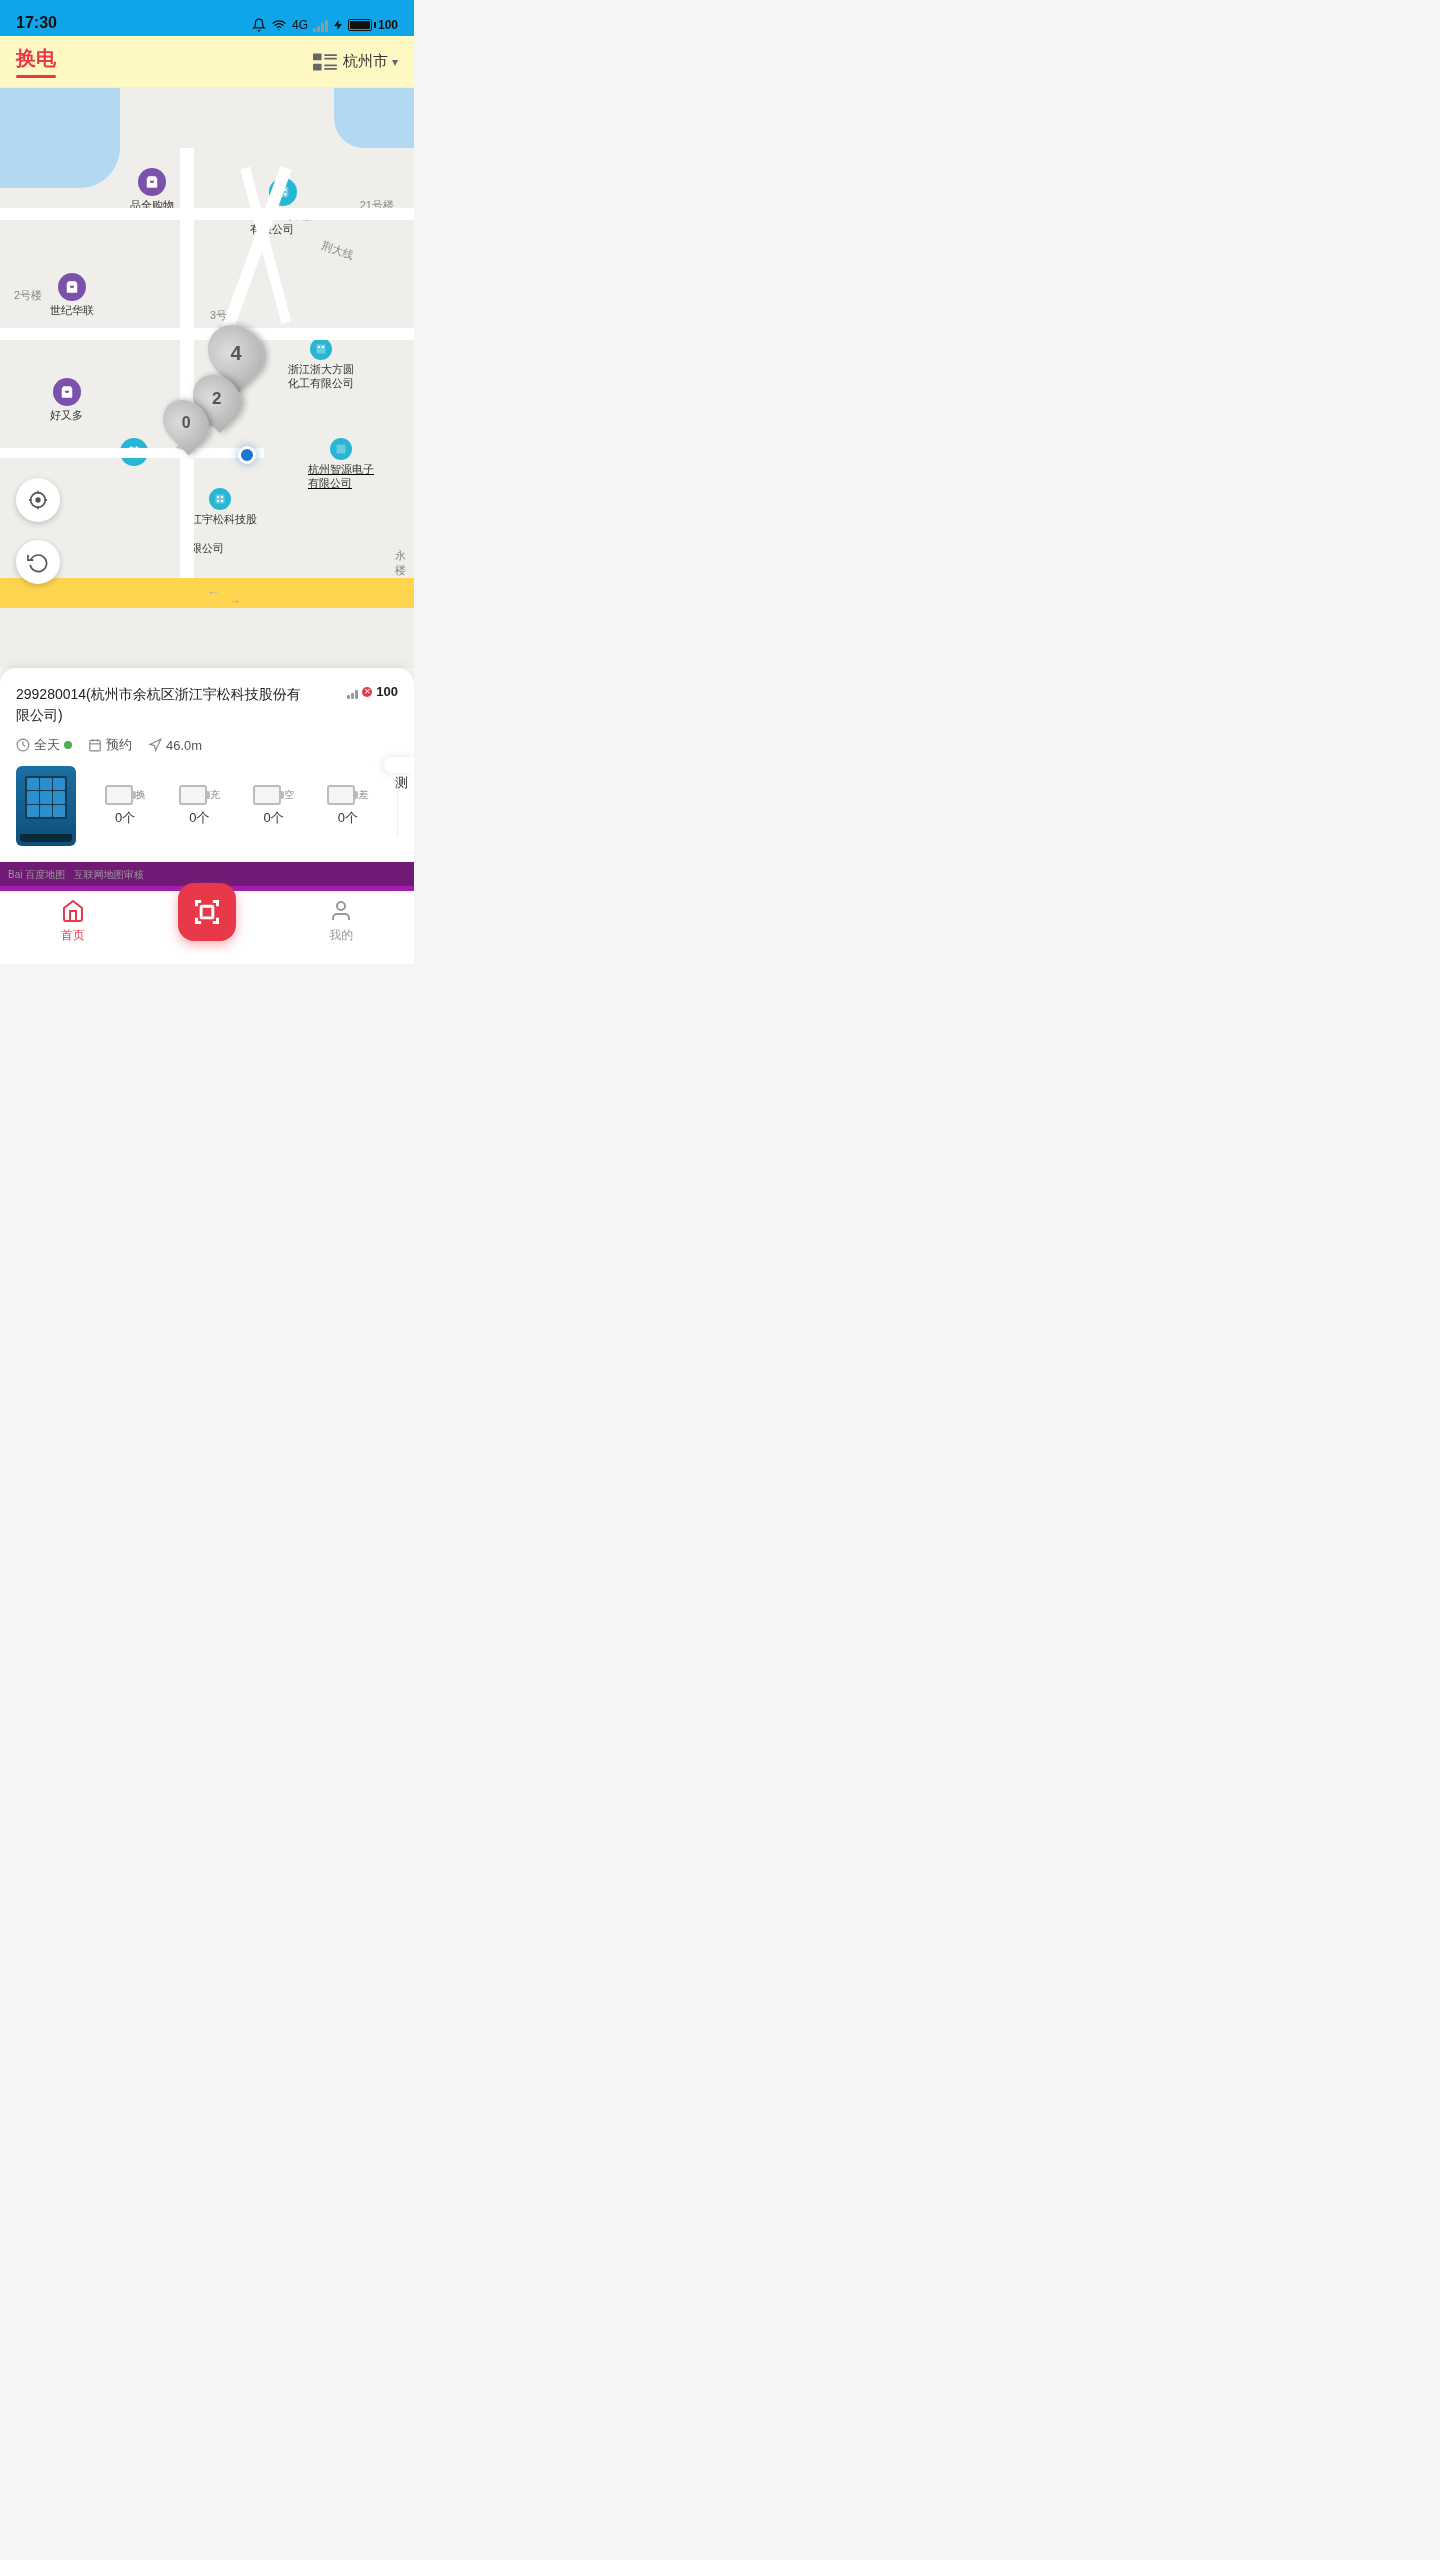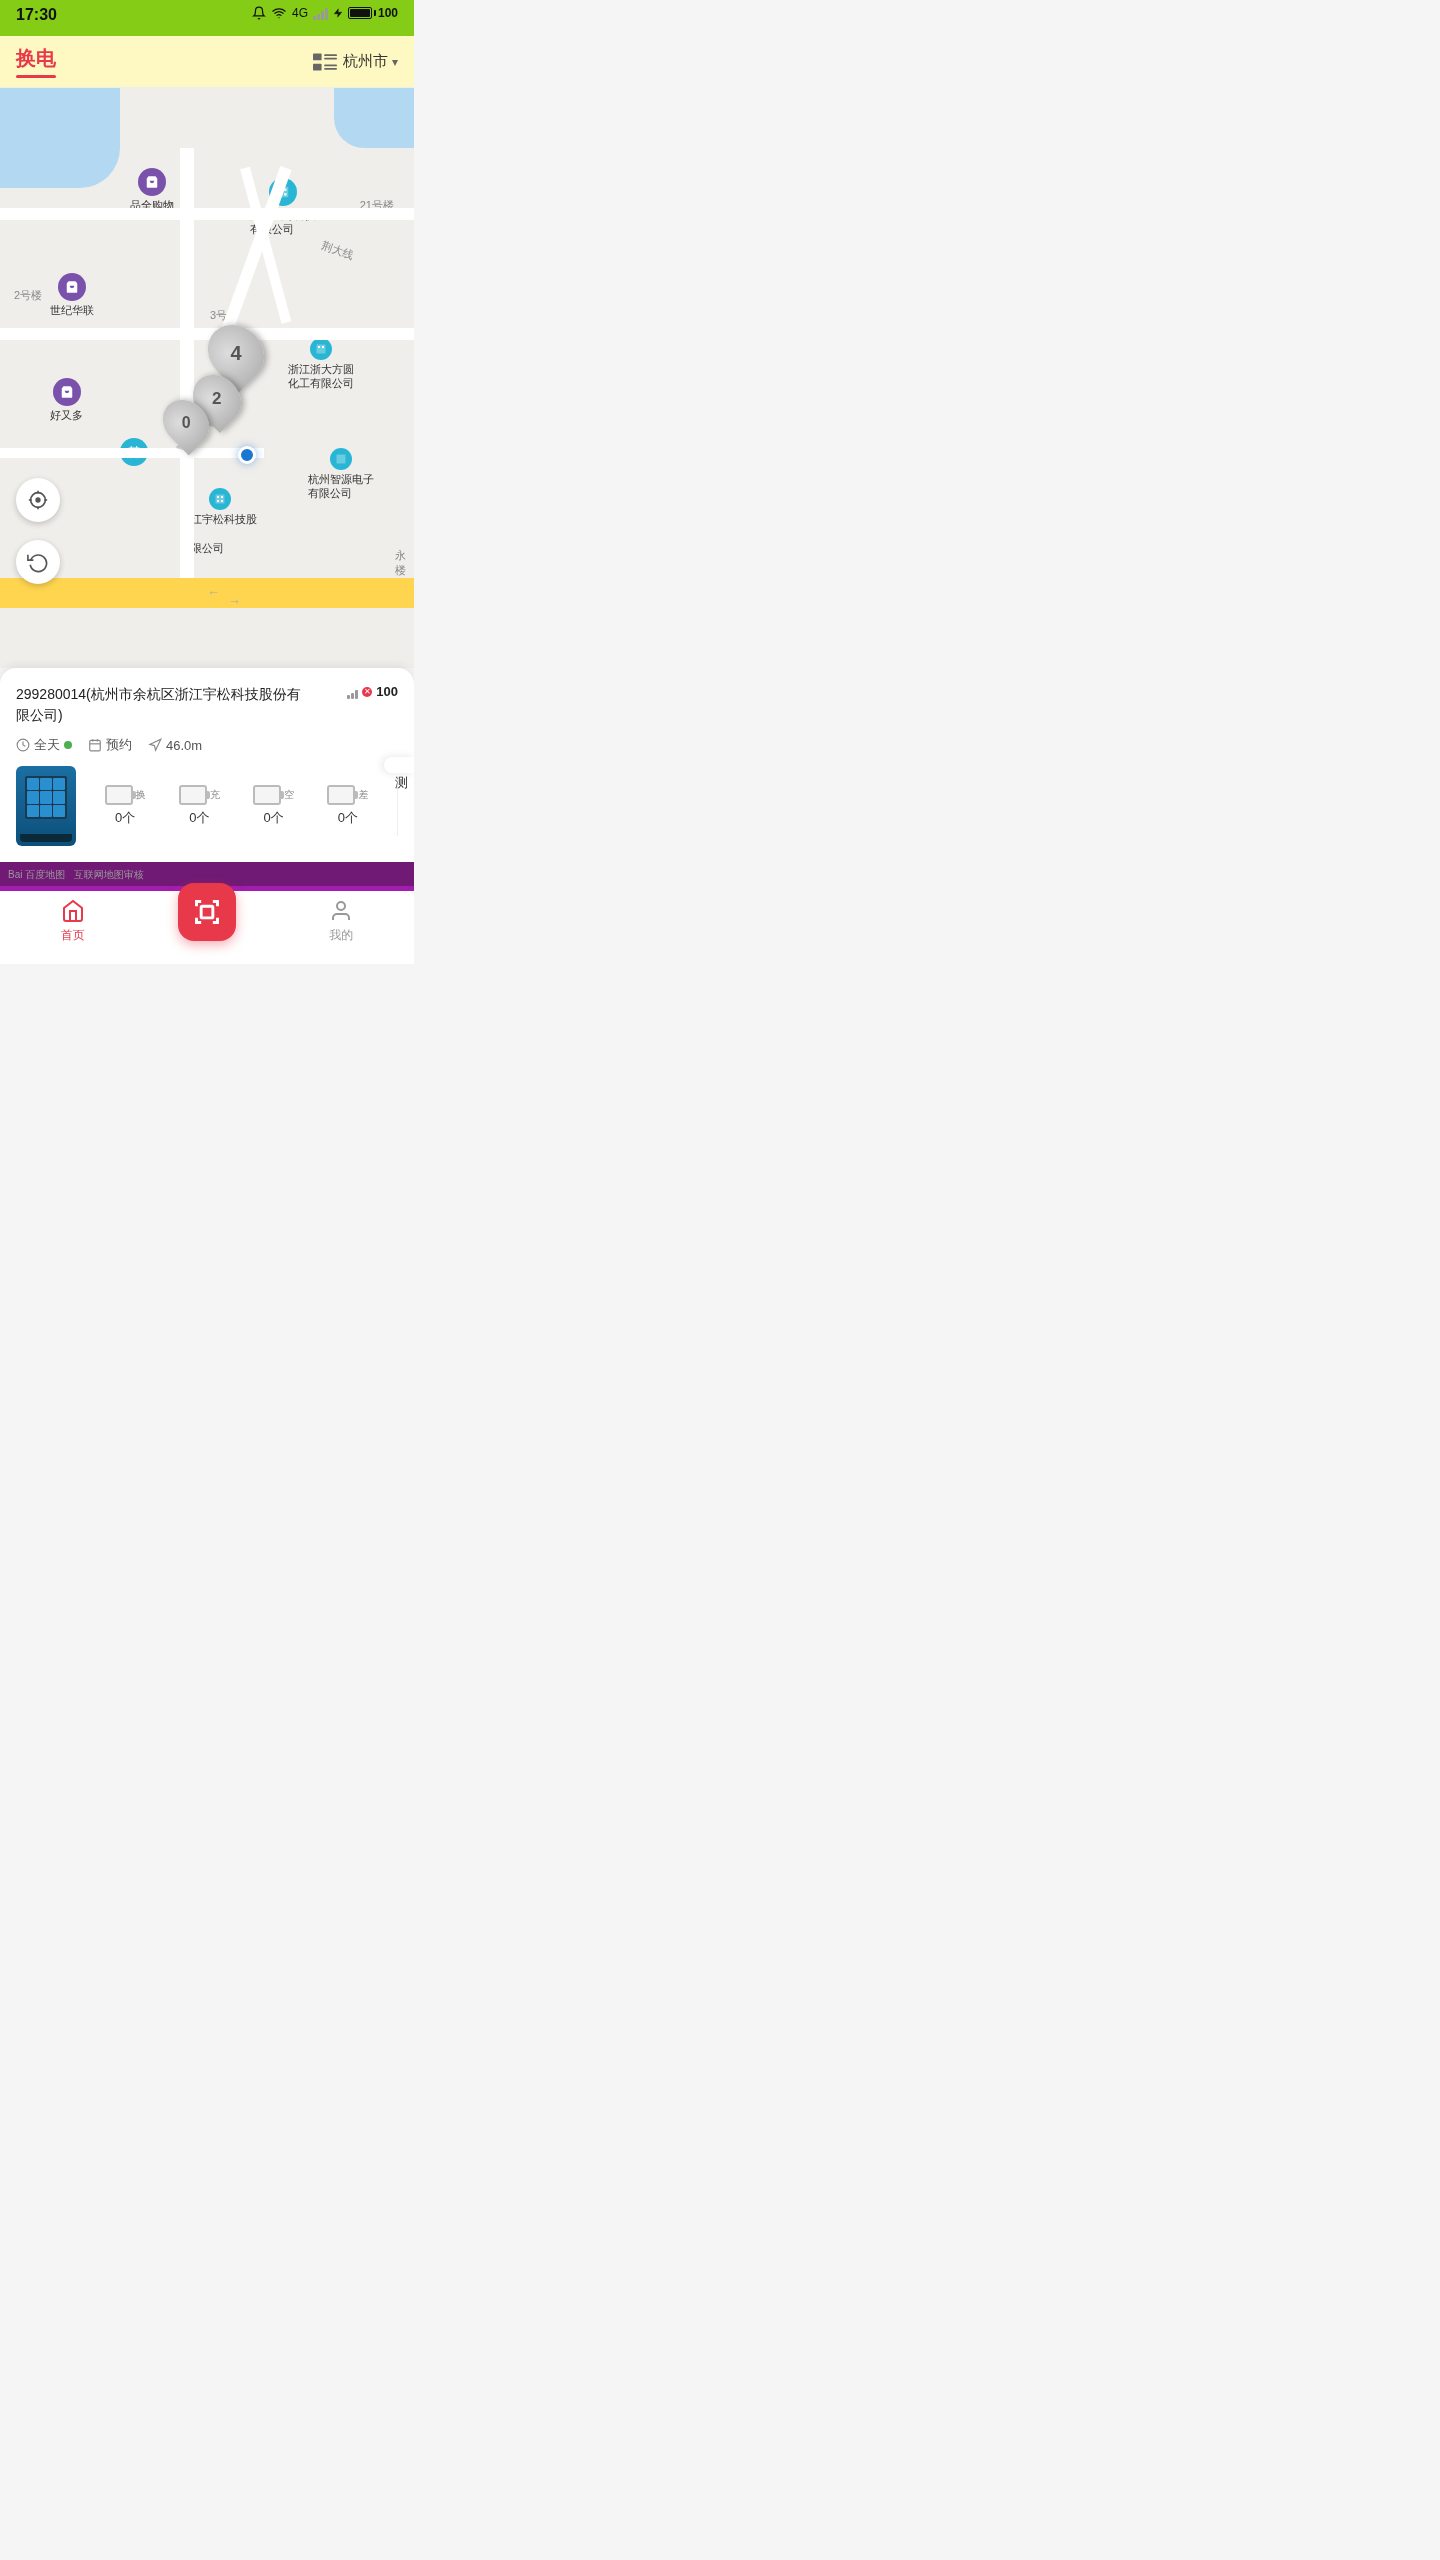--- a/index.html
+++ b/index.html
@@ -8,24 +8,24 @@
       width: 414px;
       min-height: 896px;
       background: #f5f5f5;
       font-family: -apple-system, 'PingFang SC', 'Helvetica Neue', Arial, sans-serif;
       position: relative;
       overflow-x: hidden;
     }
 
     
     .status-bar {
-      background: #84cc16;
+      background: #0ea5e9;
       display: flex;
       justify-content: space-between;
-      align-items: flex-start;
+      align-items: flex-end;
       padding: 6px 16px 4px;
       height: 36px;
     }
     .status-time {
       font-size: 16px;
       font-weight: 600;
       color: #111;
     }
     .status-icons {
       display: flex;
@@ -615,21 +615,21 @@
     <div class="map-poi-icon blue" style="width:22px;height:22px;">
       <svg width="12" height="12" viewBox="0 0 24 24" fill="white">
           <rect x="3" y="3" width="18" height="18" rx="1" fill="white" opacity="0.3"></rect>
           <rect x="6" y="6" width="4" height="4" fill="white"></rect>
           <rect x="14" y="6" width="4" height="4" fill="white"></rect>
         </svg>
     </div>
     <div class="map-poi-label multiline" style="max-width:80px;">浙江浙大方圆<br>化工有限公司</div>
   </div>
 
-  <div class="map-poi" style="right:40px;top:360px;">
+  <div class="map-poi" style="right:40px;top:350px;text-decoration:underline;">
     <div class="map-poi-icon blue" style="width:22px;height:22px;">
       <svg width="12" height="12" viewBox="0 0 24 24" fill="white">
           <rect x="3" y="3" width="18" height="18" rx="1" fill="white" opacity="0.3"></rect>
         </svg>
     </div>
     <div class="map-poi-label multiline" style="max-width:72px;">杭州智源电子<br>有限公司</div>
   </div>
 
   <div class="map-control" style="left:16px;top:390px;z-index:15;">
     <svg viewBox="0 0 24 24" fill="none" stroke="#555" stroke-width="1.8">

